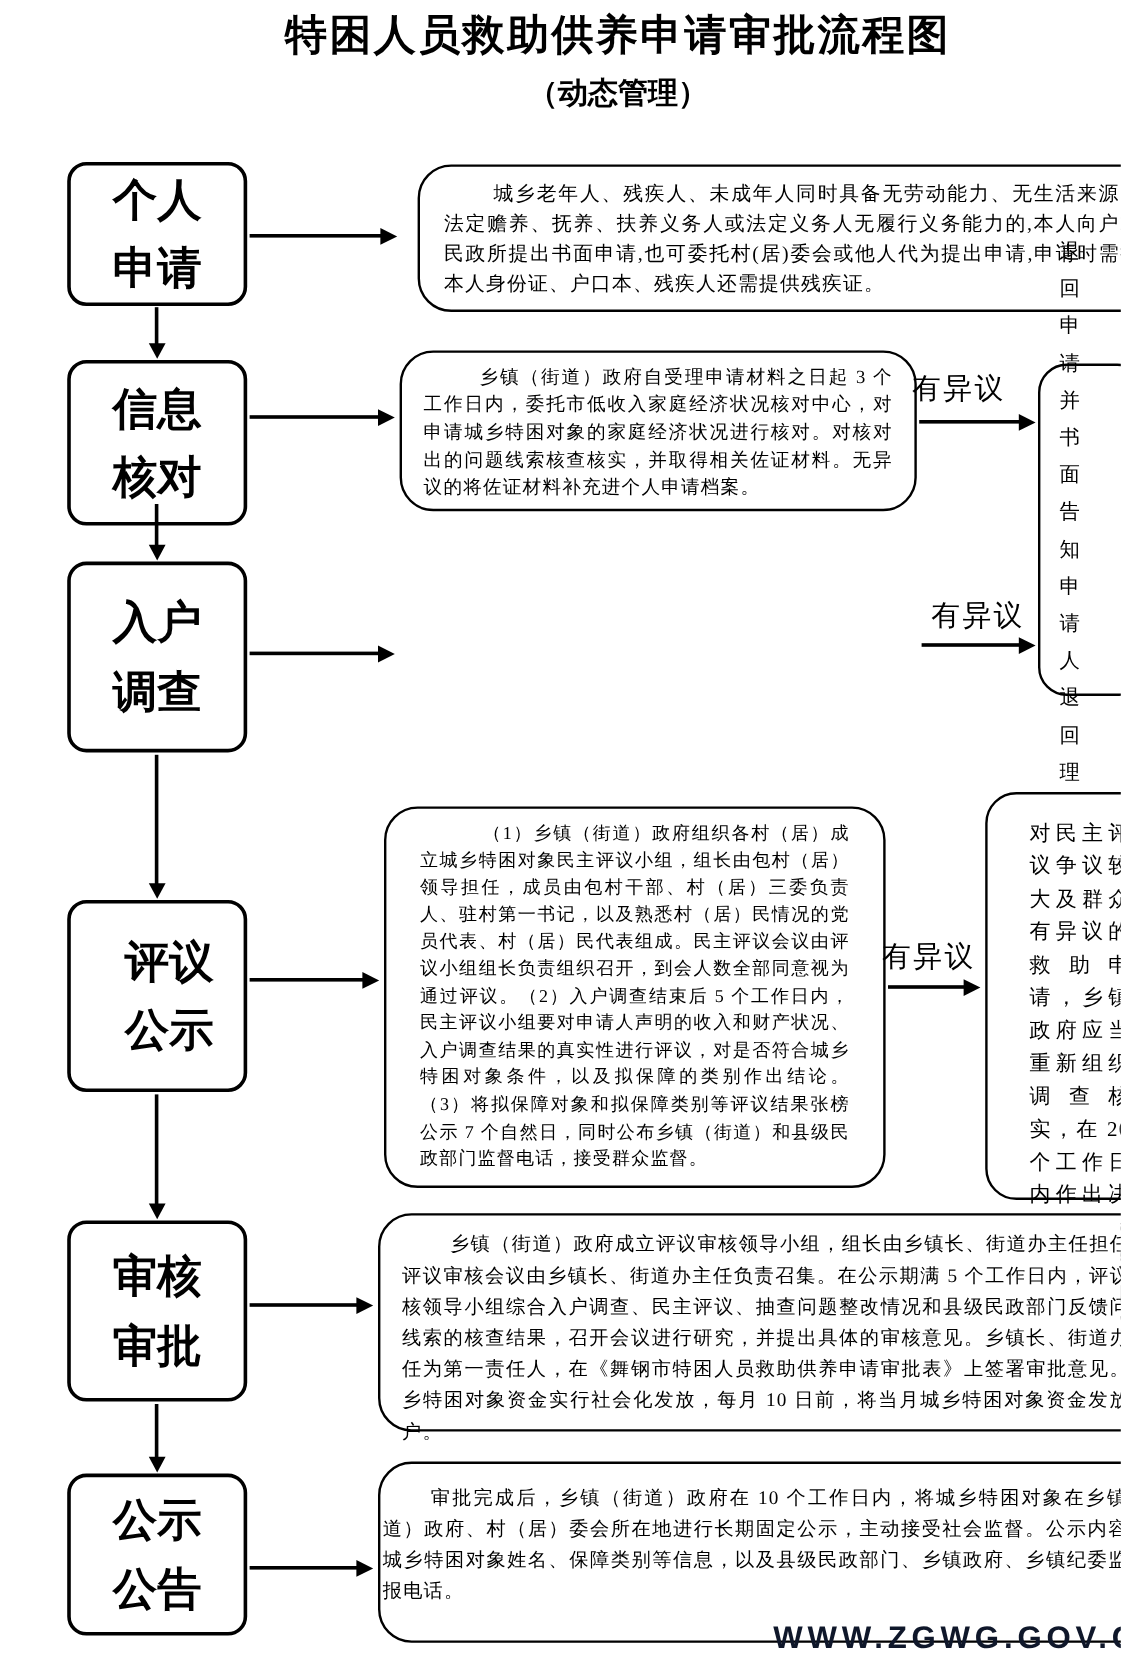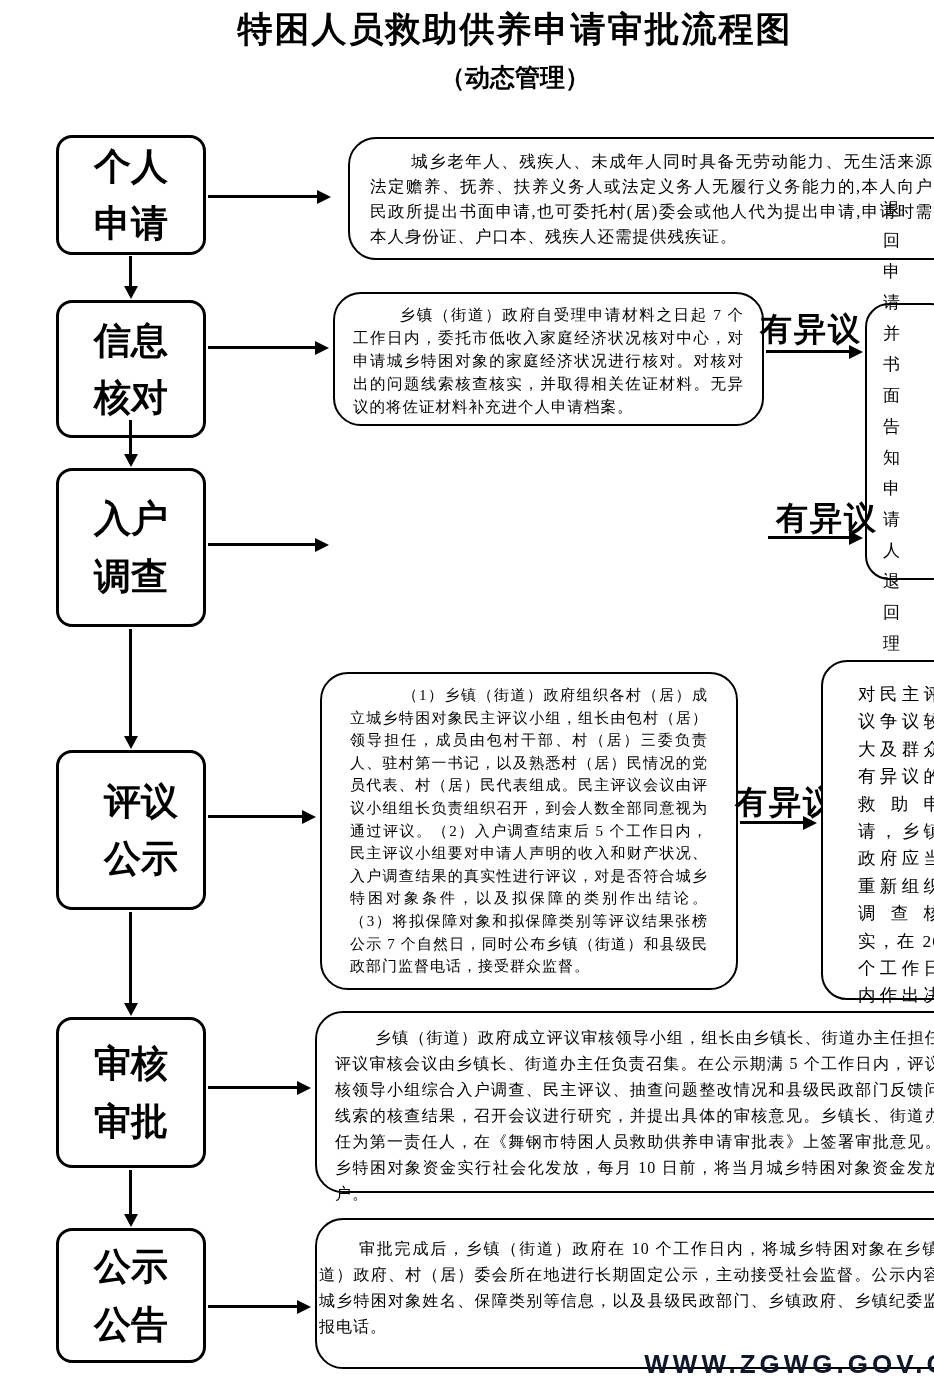--- a/index.html
+++ b/index.html
@@ -55,21 +55,21 @@
   }
   .reinv-box {
     position: absolute; left: 773px; top: 660px; width: 158px; height: 340px;
     border: 2px solid #000; border-radius: 26px; background: #fff; padding: 19px 35px;
   }
   .reinv-box p { font-size: 17.5px; line-height: 27.4px; letter-spacing: 1px; text-align: justify; }
 
   
   .objection {
     position: absolute; font-family: "Liberation Sans", sans-serif;
-    font-weight: 700; font-size: 32px; letter-spacing: 2px;
+    font-weight: 400; font-size: 24px; letter-spacing: 2px;
   }
 
   
   .arrow-h { position: absolute; height: 3px; background: #000; }
   .arrow-h::after {
     content: ""; position: absolute; right: -13px; top: 50%; transform: translateY(-50%);
     width: 0; height: 0;
     border-left: 14px solid #000; border-top: 7px solid transparent; border-bottom: 7px solid transparent;
   }
   .arrow-v { position: absolute; width: 3px; background: #000; }
@@ -102,21 +102,21 @@
   <div class="detail-box d1" style="left:300px;top:137px;width:643px;height:123px;">
     <p>城乡老年人、残疾人、未成年人同时具备无劳动能力、无生活来源、无法定赡养、抚养、扶养义务人或法定义务人无履行义务能力的,本人向户籍地民政所提出书面申请,也可委托村(居)委会或他人代为提出申请,申请时需提交本人身份证、户口本、残疾人还需提供残疾证。</p>
   </div>
   <div class="arrow-v" style="left:81px;top:256px;height:31px;"></div>
 
   <div class="step-box" style="top:300px;height:138px;justify-content:center;">
     <span class="lbl">信息核对</span>
   </div>
   <div class="arrow-h" style="left:160px;top:346px;width:108px;"></div>
   <div class="detail-box d2" style="left:285px;top:292px;width:431px;height:134px;">
-    <p>乡镇（街道）政府自受理申请材料之日起 7 个工作日内，委托市低收入家庭经济状况核对中心，对申请城乡特困对象的家庭经济状况进行核对。对核对出的问题线索核查核实，并取得相关佐证材料。无异议的将佐证材料补充进个人申请档案。</p>
+    <p>乡镇（街道）政府自受理申请材料之日起 3 个工作日内，委托市低收入家庭经济状况核对中心，对申请城乡特困对象的家庭经济状况进行核对。对核对出的问题线索核查核实，并取得相关佐证材料。无异议的将佐证材料补充进个人申请档案。</p>
   </div>
   <div class="arrow-v" style="left:81px;top:420px;height:35px;"></div>
 
   <div class="objection" style="left:712px;top:308px;">有异议</div>
   <div class="arrow-h" style="left:718px;top:350px;width:84px;"></div>
 
   <div class="return-box">
     <div class="txt">退回申请并书面告知申请人退回理由</div>
   </div>
 

